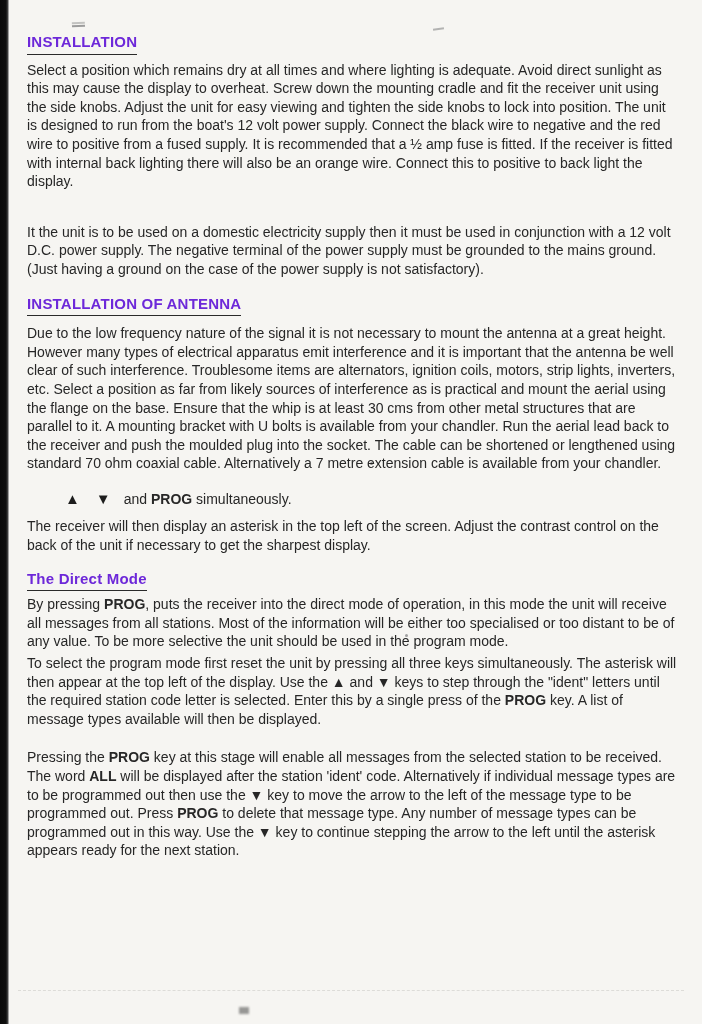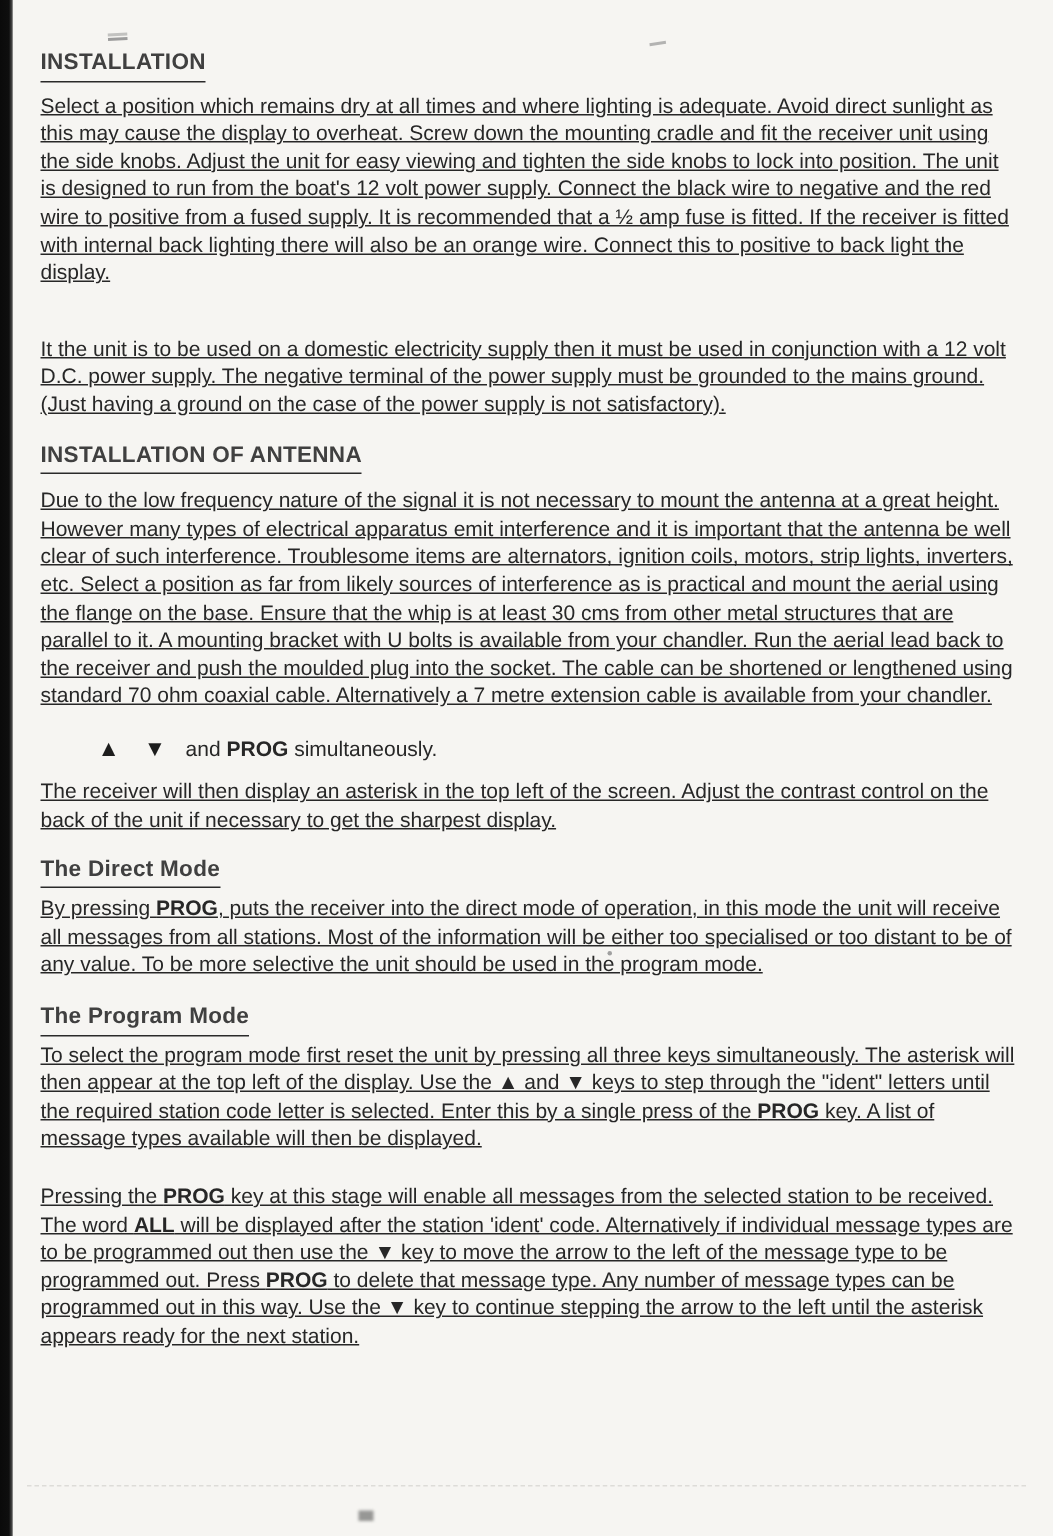--- a/index.html
+++ b/index.html
@@ -20,22 +20,22 @@
   }
   .content {
     position: absolute;
     left: 27px; top: 0;
     width: 652px;
     font-size: 14px;
     line-height: 18.6px;
     color: #272727;
     text-rendering: optimizeLegibility;
   }
-  p { margin: 0; text-decoration: underline; }
-  .h { font-size: 15px; font-weight: bold; color: #404040; margin: 0; letter-spacing: 0.2px; }
+  p { margin: 0; }
+  .h { font-size: 15px; font-weight: bold; color: #6d28d9; margin: 0; letter-spacing: 0.2px; }
   .u { display: inline-block; border-bottom: 1.7px solid #2a2a2a; padding-bottom: 2px; }
   .b { font-weight: bold; }
   
   .m-h-install   { margin-top: 33px; }
   .m-p-install1  { margin-top: 6px; }
   .m-p-install2  { margin-top: 32px; }
   .m-h-antenna   { margin-top: 16px; }
   .m-p-antenna   { margin-top: 8px; }
   .m-h-operation { margin-top: 15px; }
   .m-p-operation { margin-top: 4px; }
@@ -91,20 +91,19 @@
       <span class="key-tri up">▲</span><span class="key-tri down">▼</span><span><span>and </span><span class="b">PROG</span><span> simultaneously.</span></span>
     </div>
 
     <p class="m-p-receiver">The receiver will then display an asterisk in the top left of the screen. Adjust the contrast control on the back of the unit if necessary to get the sharpest display.</p>
 
 
     <h2 class="h m-h-direct"><span class="u">The Direct Mode</span></h2>
 
     <p class="m-p-direct"><span>By pressing </span><span class="b">PROG</span><span>, puts the receiver into the direct mode of operation, in this mode the unit will receive all messages from all stations. Most of the information will be either too specialised or too distant to be of any value. To be more selective the unit should be used in the program mode.</span></p>
 
-    <h2 class="h m-h-program"><span class="u">The Program Mode</span></h2>
 
     <p class="m-p-program1"><span>To select the program mode first reset the unit by pressing all three keys simultaneously. The asterisk will then appear at the top left of the display. Use the ▲ and ▼ keys to step through the "ident" letters until the required station code letter is selected. Enter this by a single press of the </span><span class="b">PROG</span><span> key. A list of message types available will then be displayed.</span></p>
 
     <p class="m-p-program2"><span>Pressing the </span><span class="b">PROG</span><span> key at this stage will enable all messages from the selected station to be received. The word </span><span class="b">ALL</span><span> will be displayed after the station 'ident' code. Alternatively if individual message types are to be programmed out then use the ▼ key to move the arrow to the left of the message type to be programmed out. Press </span><span class="b">PROG</span><span> to delete that message type. Any number of message types can be programmed out in this way. Use the ▼ key to continue stepping the arrow to the left until the asterisk appears ready for the next station.</span></p>
 
   </div>
 </div>
 
 </body></html>

